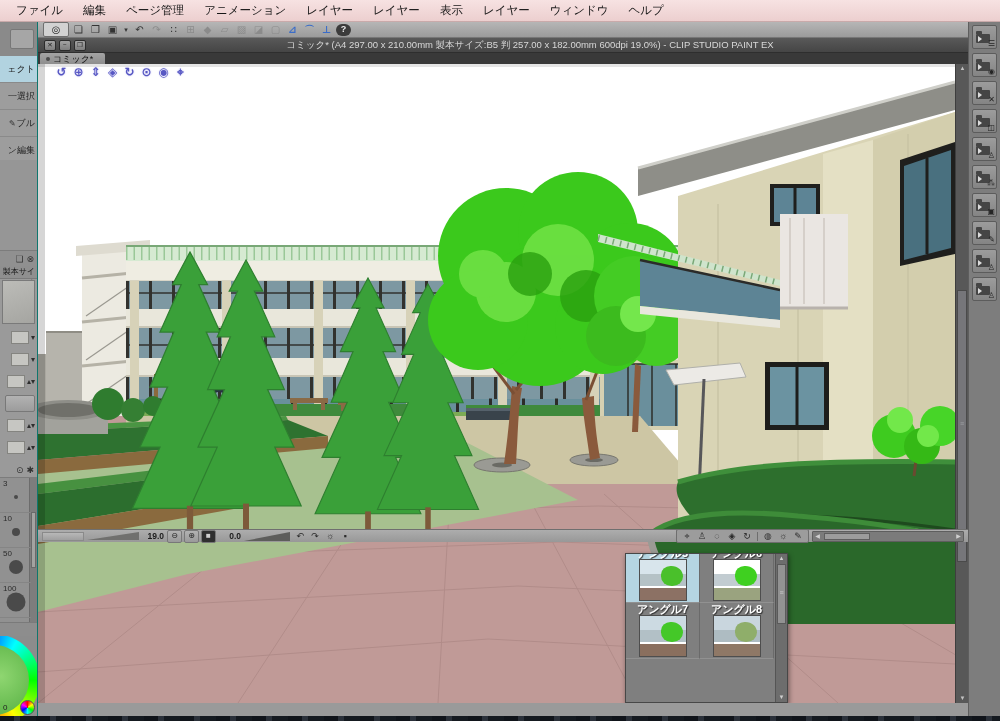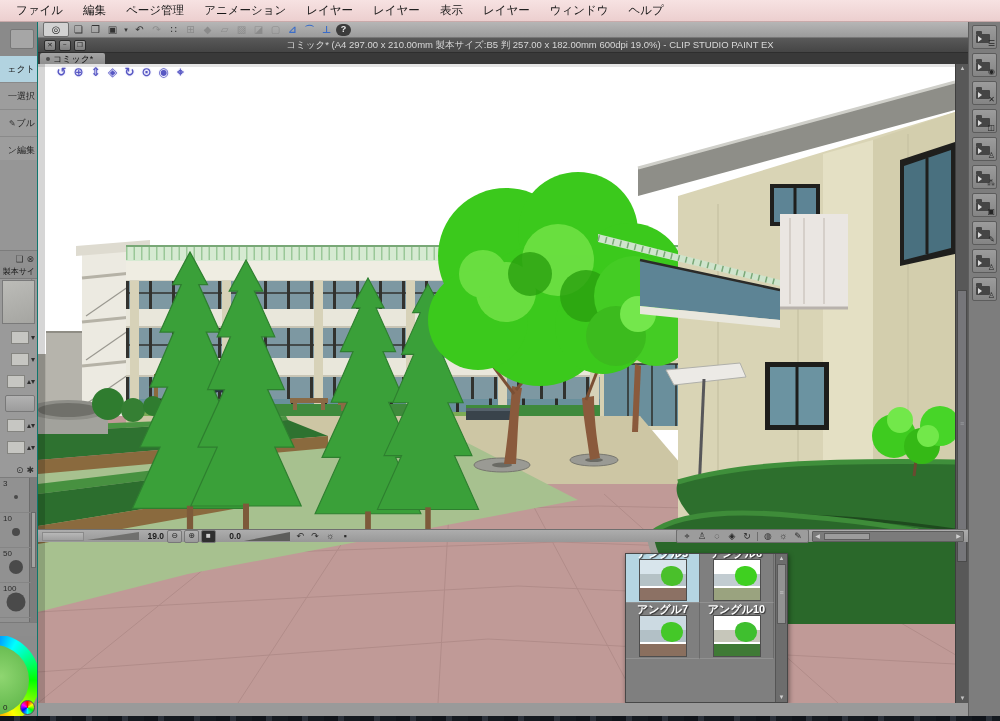--- a/index.html
+++ b/index.html
@@ -539,26 +539,26 @@
             <div class="ap-cell">
               <div class="ap-label">アングル7</div>
               <div class="ap-thumb">
                 <div class="t-sky" style="background: rgb(204, 218, 226);"></div>
                 <div class="t-block" style="background: rgb(178, 192, 198);"></div>
                 <div class="t-green" style="background: rgb(68, 200, 40);"></div>
                 <div class="t-ground" style="background: rgb(138, 111, 94);"></div>
               </div>
             </div>
             <div class="ap-cell">
-              <div class="ap-label">アングル10</div>
+              <div class="ap-label">アングル8</div>
               <div class="ap-thumb">
-                <div class="t-sky" style="background: rgb(255, 255, 255);"></div>
-                <div class="t-block" style="background: rgb(198, 198, 186);"></div>
-                <div class="t-green" style="background: rgb(63, 191, 47);"></div>
-                <div class="t-ground" style="background: rgb(63, 122, 53);"></div>
+                <div class="t-sky" style="background: rgb(201, 214, 222);"></div>
+                <div class="t-block" style="background: rgb(174, 188, 194);"></div>
+                <div class="t-green" style="background: rgb(143, 174, 106);"></div>
+                <div class="t-ground" style="background: rgb(143, 120, 102);"></div>
               </div>
             </div>
           </div>
         <div class="ap-scroll">
           <div class="ap-arrow" style="top:0">▲</div>
           <div class="ap-sthumb">≡</div>
           <div class="ap-arrow" style="bottom:0">▼</div>
         </div>
       </div>
 

